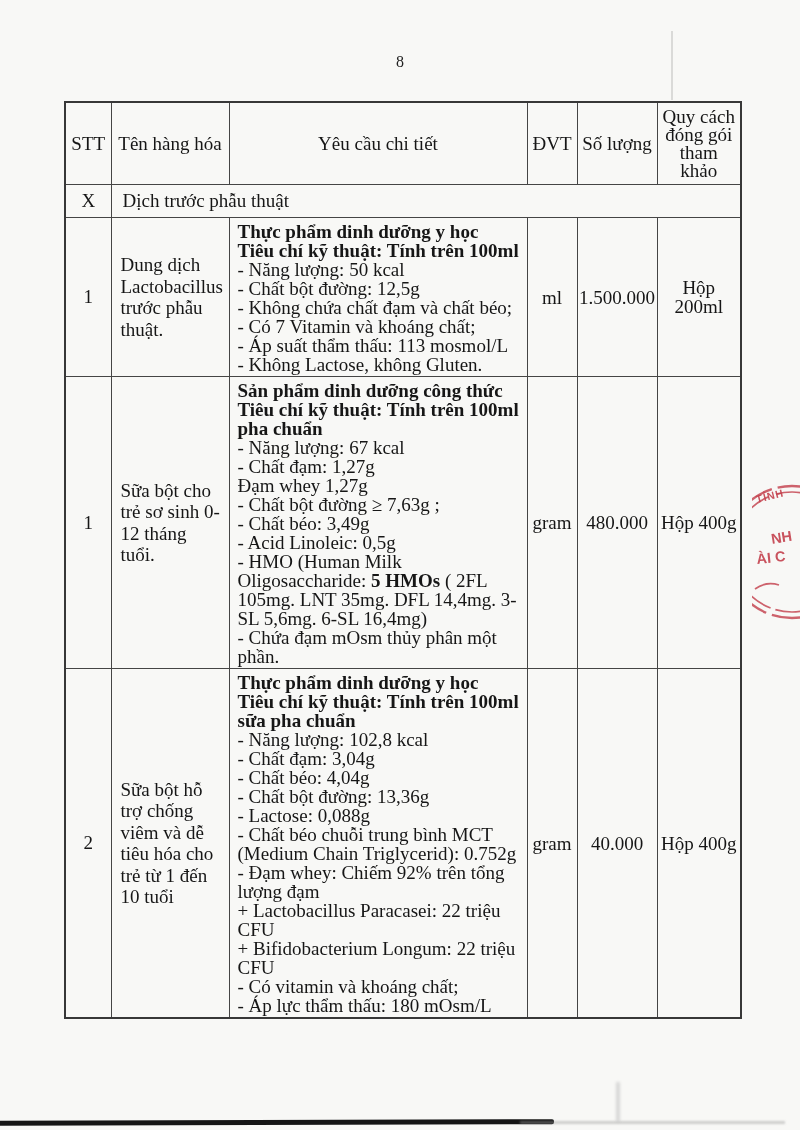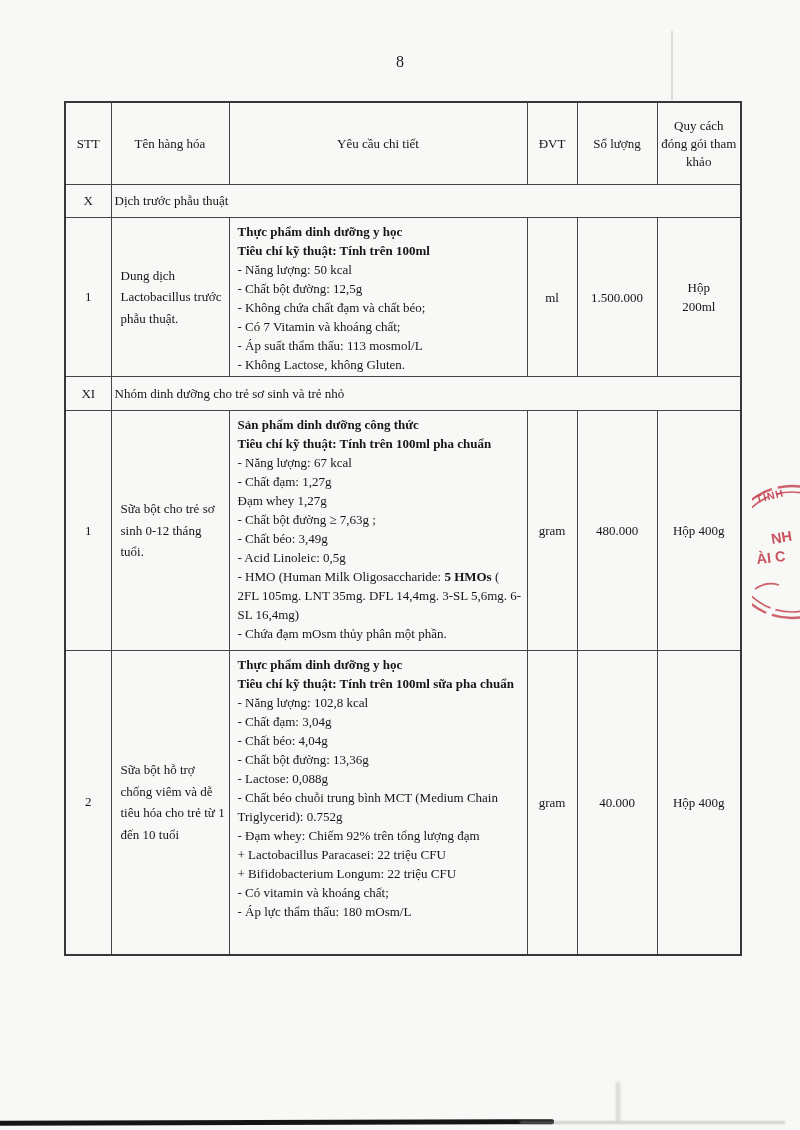--- a/index.html
+++ b/index.html
@@ -13,33 +13,33 @@
     position:absolute;top:53px;left:0;width:800px;text-align:center;
     font-size:16px;color:#222;
   }
   table.doc{
     position:absolute;left:64px;top:101px;width:676px;
     border-collapse:collapse;table-layout:fixed;
     border:2px solid #383838;
   }
   table.doc td,table.doc th{
     border:1.5px solid #454545;
-    font-weight:normal;font-size:13px;color:#161616;
+    font-weight:normal;font-size:19px;color:#161616;
     overflow:hidden;
   }
   th.hd{
     text-align:center;vertical-align:middle;font-weight:bold;
     font-size:15.5px;line-height:18px;padding:2px 3px;height:77px;
   }
   td.c-stt{text-align:center;vertical-align:middle;}
   td.c-name{vertical-align:middle;padding:2px 3px 2px 9px;line-height:21.5px;}
   td.c-details{vertical-align:top;padding:4px 5px 2px 8px;line-height:19px;margin-top:48px;}
   td.c-center{text-align:center;vertical-align:middle;line-height:19px;}
   td.sec-code{text-align:center;vertical-align:middle;font-weight:bold;font-size:15.5px;}
-  td.sec-title{font-weight:bold;font-size:15.5px;padding:5px 4px 5px 3px;vertical-align:middle;}
+  td.sec-title{font-weight:bold;font-size:15.5px;padding:5px 4px 5px 11px;vertical-align:middle;}
   .dl{min-height:19px;}
   .dl b{font-weight:bold;}
   
   .bottom-edge{
     position:absolute;left:-6px;top:1120px;width:560px;height:4.5px;
     background:#151515;transform:rotate(-0.18deg);border-radius:2px;
   }
   .bottom-edge-tail{
     position:absolute;left:520px;top:1121px;width:265px;height:3px;
     background:#9a9a9a;opacity:.45;filter:blur(1px);
@@ -96,24 +96,20 @@
           <div class="dl"><span>- Áp suất thẩm thấu: 113 mosmol/L</span></div>
           <div class="dl"><span>- Không Lactose, không Gluten.</span></div>
         </td>
         <td class="c-center">ml</td>
         <td class="c-center">1.500.000</td>
         <td class="c-center">
           <div>Hộp</div>
           <div>200ml</div>
         </td>
       </tr>
-      <tr style="height: 34px;">
-        <td class="sec-code">XI</td>
-        <td class="sec-title" colspan="5">Nhóm dinh dưỡng cho trẻ sơ sinh và trẻ nhỏ</td>
-      </tr>
       <tr style="height: 240px;">
         <td class="c-stt">1</td>
         <td class="c-name">Sữa bột cho trẻ sơ sinh 0-12 tháng tuổi.</td>
         <td class="c-details">
           <div class="dl"><b>Sản phẩm dinh dưỡng công thức</b></div>
           <div class="dl"><b>Tiêu chí kỹ thuật: Tính trên 100ml pha chuẩn</b></div>
           <div class="dl"><span>- Năng lượng: 67 kcal</span></div>
           <div class="dl"><span>- Chất đạm: 1,27g</span></div>
           <div class="dl"><span>Đạm whey 1,27g</span></div>
           <div class="dl"><span>- Chất bột đường ≥ 7,63g ;</span></div>

